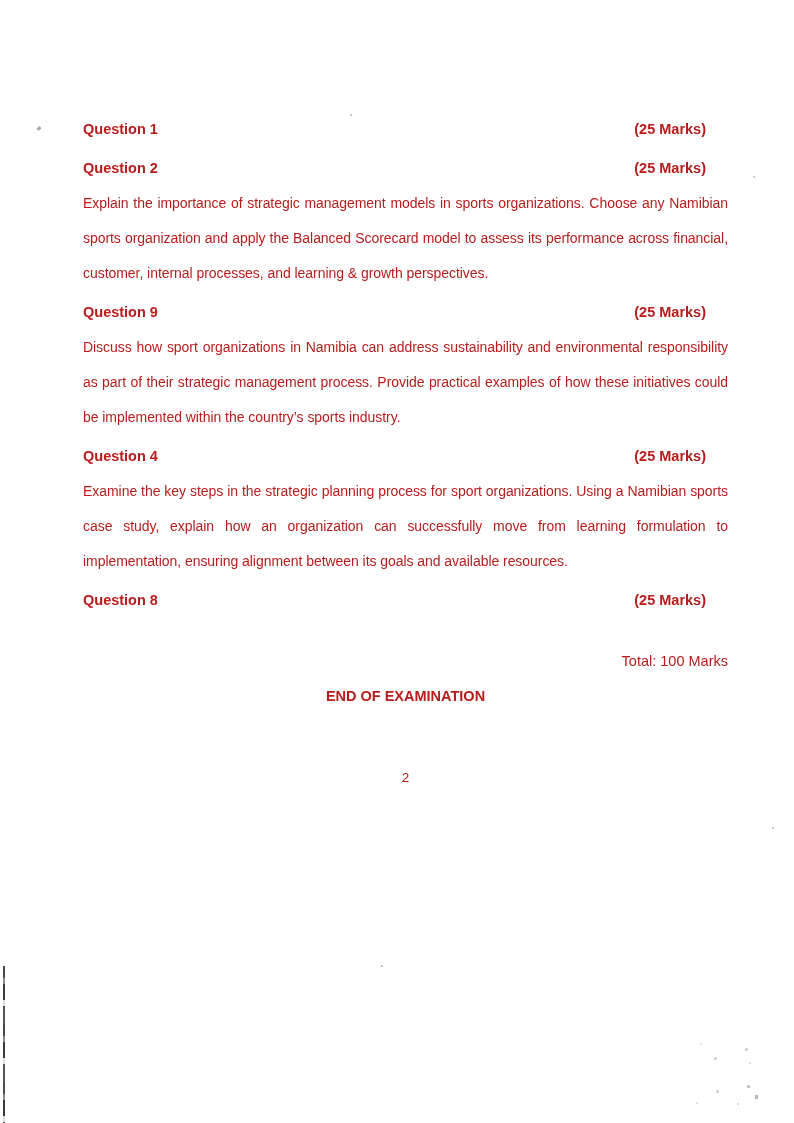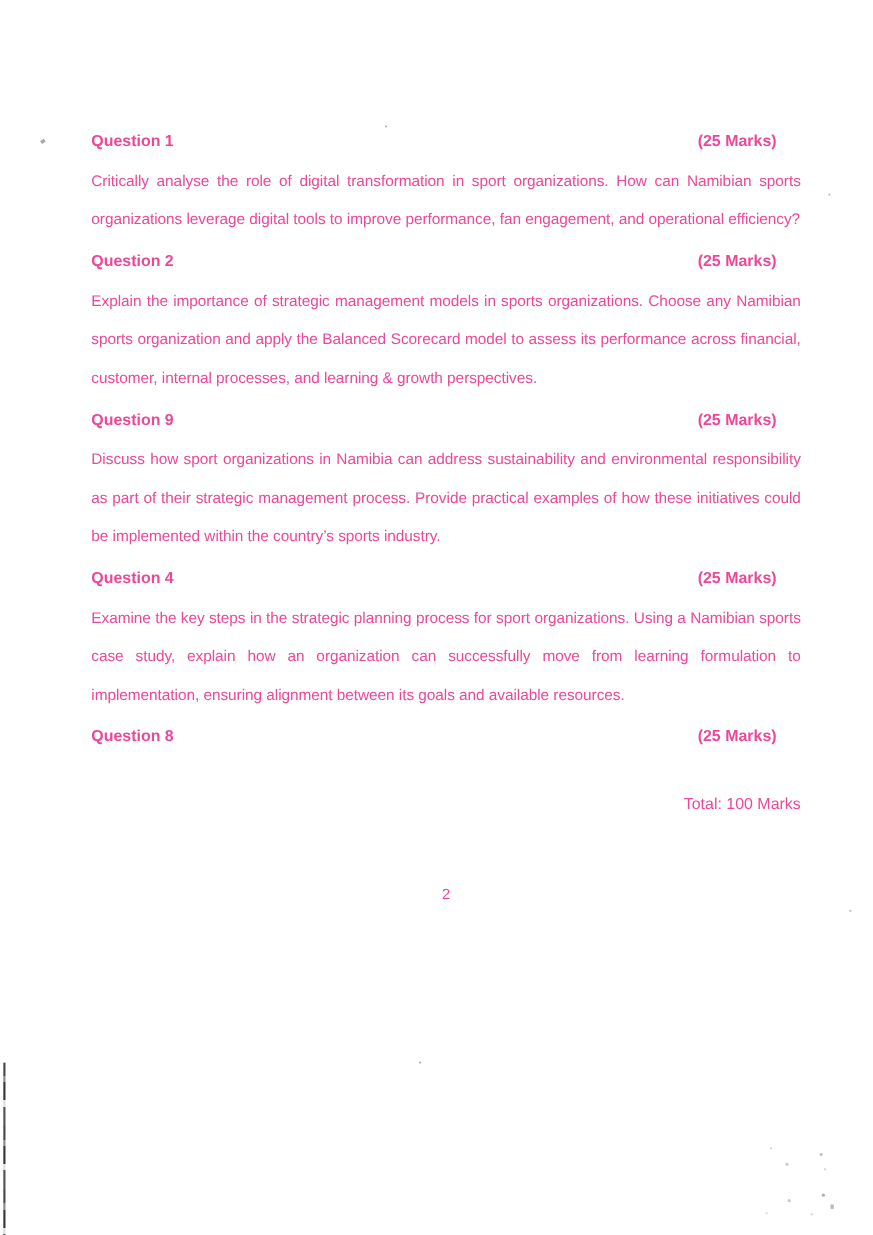--- a/index.html
+++ b/index.html
@@ -6,21 +6,21 @@
     margin: 0;
     padding: 0;
     background: #e9e9e9;
   }
   .page {
     position: relative;
     width: 794px;
     height: 1123px;
     background: #ffffff;
     font-family: "Liberation Sans", sans-serif;
-    color: #ec4899;
+    color: #b91c1c;
     overflow: hidden;
     margin: 0 auto;
   }
   .content {
     position: absolute;
     left: 83px;
     top: 112px;
     width: 645px;
   }
   .question {
@@ -89,21 +89,20 @@
 
 <div class="page">
 
   <div class="content">
 
     <section class="question">
       <div class="q-head">
         <span>Question 1</span>
         <span class="marks">(25 Marks)</span>
       </div>
-      <p class="q-text">Critically analyse the role of digital transformation in sport organizations. How can Namibian sports organizations leverage digital tools to improve performance, fan engagement, and operational efficiency?</p>
     </section>
 
     <section class="question">
       <div class="q-head">
         <span>Question 2</span>
         <span class="marks">(25 Marks)</span>
       </div>
       <p class="q-text">Explain the importance of strategic management models in sports organizations. Choose any Namibian sports organization and apply the Balanced Scorecard model to assess its performance across financial, customer, internal processes, and learning &amp; growth perspectives.</p>
     </section>
 
@@ -125,20 +124,21 @@
 
     <section class="question">
       <div class="q-head">
         <span>Question 8</span>
         <span class="marks">(25 Marks)</span>
       </div>
     </section>
 
     <div class="total-line">Total: 100 Marks</div>
 
+    <div class="end-line">END OF EXAMINATION</div>
 
     <div class="page-num">2</div>
 
   </div>
 
   <div class="edge-line"></div>
   <div class="speck" style="left:37px;top:127px;width:4px;height:3px;background:rgba(0,0,0,0.35);border-radius:0;transform:rotate(-35deg);"></div>
   <div class="speck" style="left:350px;top:114px;width:2px;height:2px;background:rgba(0,0,0,0.3);"></div>
   <div class="speck" style="left:753px;top:176px;width:2px;height:2px;background:rgba(0,0,0,0.25);"></div>
   <div class="speck" style="left:772px;top:827px;width:2px;height:2px;background:rgba(0,0,0,0.25);"></div>

